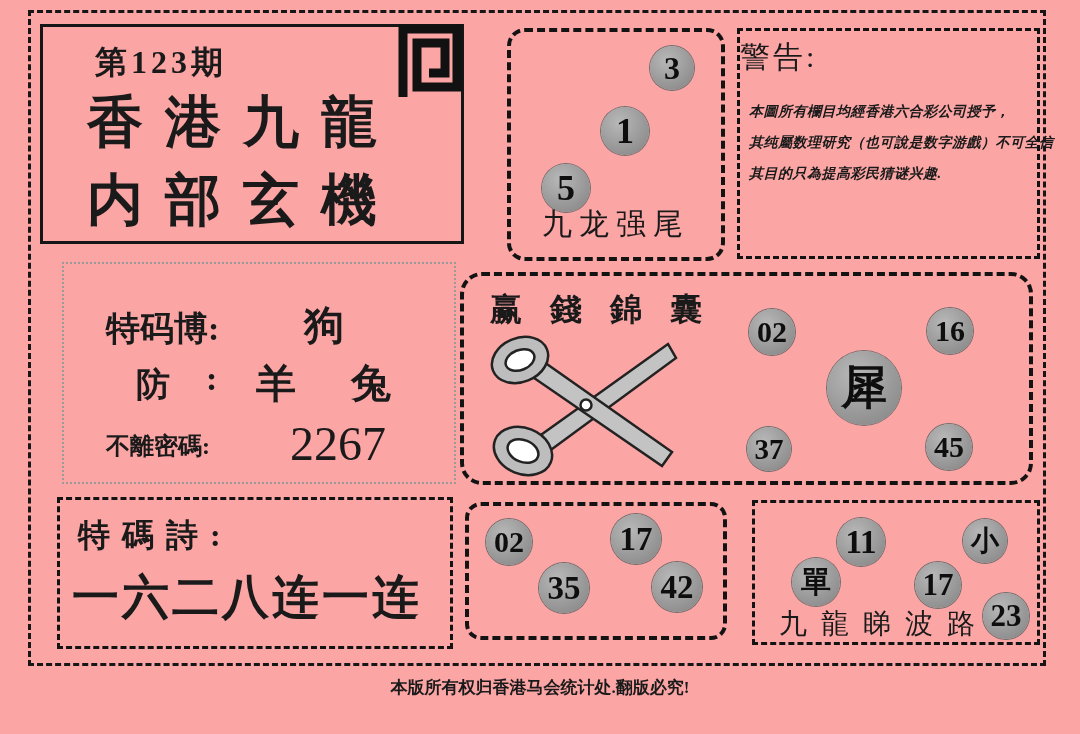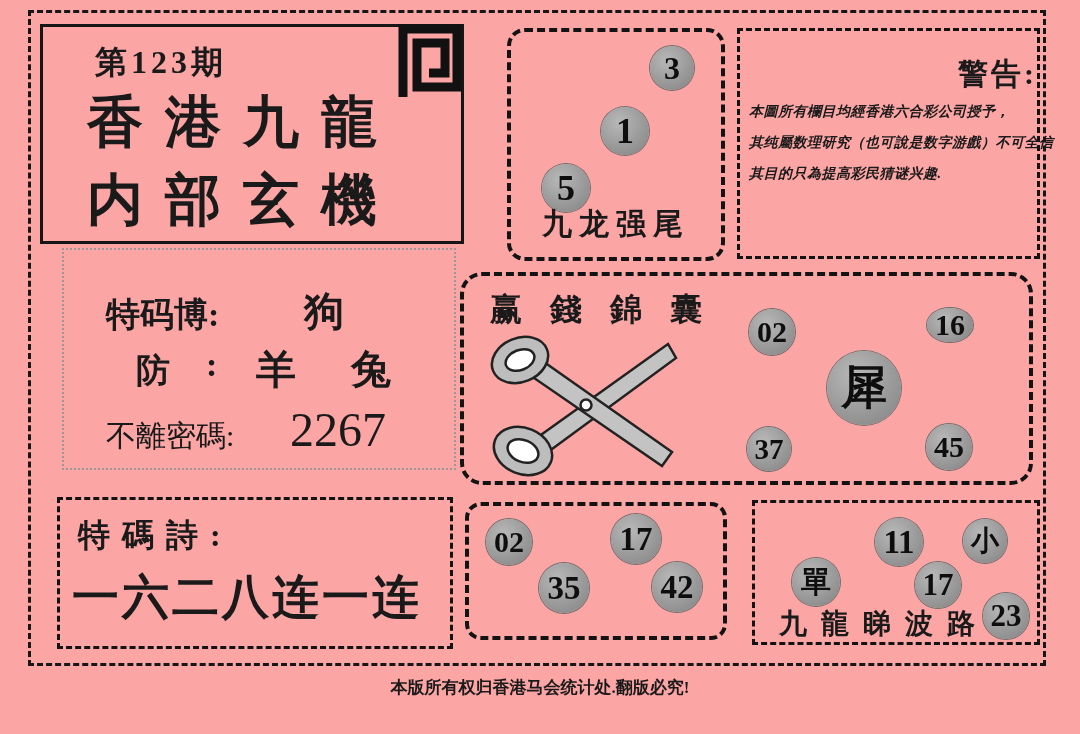--- a/index.html
+++ b/index.html
@@ -6,36 +6,36 @@
   #page{position:relative;width:1080px;height:734px;background:#fca5a5;overflow:hidden;
         font-family:"Liberation Serif",serif;color:#1a1a1a;}
   .abs{position:absolute;}
   
   #outer-frame{left:28px;top:10px;width:1012px;height:650px;border:3px dashed #161616;}
   
   .box{box-sizing:border-box;}
   #box-title{left:40px;top:24px;width:424px;height:220px;border:3px solid #161616;}
   #box-tail{left:507px;top:28px;width:218px;height:233px;border:4px dashed #131313;border-radius:18px;}
   #box-warning{left:737px;top:28px;width:303px;height:231px;border:3px dashed #131313;}
-  #box-bet{left:62px;top:248px;width:394px;height:222px;border:2px dotted #9a9a9a;}
+  #box-bet{left:62px;top:262px;width:394px;height:222px;border:2px dotted #9a9a9a;}
   #box-win{left:460px;top:272px;width:573px;height:213px;border:4px dashed #131313;border-radius:22px;}
   #box-poem{left:57px;top:497px;width:396px;height:152px;border:3px dashed #131313;}
   #box-money{left:465px;top:502px;width:262px;height:138px;border:4px dashed #131313;border-radius:16px;}
   #box-road{left:752px;top:500px;width:288px;height:145px;border:3px dashed #131313;}
   
   .issue{left:52px;top:14px;font-size:32px;font-weight:bold;letter-spacing:4px;}
   .title-line{left:44px;font-size:56px;font-weight:bold;letter-spacing:22px;white-space:nowrap;}
   
   .ball{position:absolute;border-radius:50%;
         background:radial-gradient(circle at 38% 32%, #b8b8b8 0%, #9a9a9a 55%, #828282 100%);
         color:#0e0e0e;font-weight:bold;display:flex;align-items:center;justify-content:center;
         box-shadow:0 0 0 1px #6f6f6f;}
-  .caption{position:absolute;font-weight:bold;white-space:nowrap;}
+  .caption{position:absolute;font-weight:normal;white-space:nowrap;}
   
-  .warn-title{text-align:right;margin-top:23px;font-size:30px;font-weight:bold;letter-spacing:3px;}
+  .warn-title{text-align:left;margin-top:6px;font-size:30px;font-weight:normal;letter-spacing:3px;}
   .warn-lines{position:absolute;left:9px;right:5px;top:72px;}
   .warn-lines p{margin:0 0 13px 0;font-size:14px;font-weight:bold;font-style:italic;
                 white-space:nowrap;letter-spacing:0.5px;}
   
   .bet-lab{font-size:34px;font-weight:bold;}
   .bet-val{font-size:40px;font-weight:bold;}
   
   .poem-label{left:18px;top:14px;font-size:32px;font-weight:bold;letter-spacing:12px;}
   .poem-text{left:12px;top:66px;font-size:47px;font-weight:bold;letter-spacing:3px;white-space:nowrap;}
   
@@ -75,56 +75,56 @@
     </div>
   </div>
 
   <div id="box-bet" class="abs box">
     <span class="abs bet-lab" style="left:42px;top:42px;">特码博:</span>
     <span class="abs bet-val" style="left:240px;top:34px;">狗</span>
     <span class="abs bet-lab" style="left:72px;top:98px;">防</span>
     <span class="abs bet-lab" style="left:142px;top:96px;">:</span>
     <span class="abs bet-val" style="left:192px;top:92px;">羊</span>
     <span class="abs bet-val" style="left:287px;top:92px;">兔</span>
-    <span class="abs" style="left:42px;top:166px;font-size:30px;font-weight:normal;">不離密碼:</span>
+    <span class="abs" style="left:42px;top:166px;font-size:24px;font-weight:bold;">不離密碼:</span>
     <span class="abs" style="left:226px;top:152px;font-size:48px;">2267</span>
   </div>
 
   <div id="box-win" class="abs box">
     <div class="abs win-title">赢錢錦囊</div>
     <svg class="abs" style="left:22px;top:58px;" width="200" height="145" viewBox="0 0 200 145">
       <polygon points="52,103 182,10 190,24 62,118" fill="#c3c3c3" stroke="#222" stroke-width="2.5"></polygon>
       <polygon points="58,28 186,118 176,132 48,44" fill="#c3c3c3" stroke="#222" stroke-width="2.5"></polygon>
       <ellipse cx="34" cy="26" rx="29" ry="22" fill="#bdbdbd" stroke="#222" stroke-width="2.5" transform="rotate(-22 34 26)"></ellipse>
       <ellipse cx="34" cy="26" rx="15" ry="10" fill="#ffffff" stroke="#222" stroke-width="2.5" transform="rotate(-22 34 26)"></ellipse>
       <ellipse cx="37" cy="117" rx="30" ry="23" fill="#bdbdbd" stroke="#222" stroke-width="2.5" transform="rotate(22 37 117)"></ellipse>
       <ellipse cx="37" cy="117" rx="16" ry="11" fill="#ffffff" stroke="#222" stroke-width="2.5" transform="rotate(22 37 117)"></ellipse>
       <circle cx="100" cy="71" r="5.5" fill="#fff" stroke="#222" stroke-width="2.5"></circle>
     </svg>
     <div class="ball" style="left:285px;top:33px;width:46px;height:46px;font-size:30px;">02</div>
-    <div class="ball" style="left:463px;top:32px;width:46px;height:34px;font-size:30px;">16</div>
+    <div class="ball" style="left:463px;top:32px;width:46px;height:46px;font-size:30px;">16</div>
     <div class="ball" style="left:363px;top:75px;width:74px;height:74px;font-size:46px;">犀</div>
     <div class="ball" style="left:283px;top:151px;width:44px;height:44px;font-size:29px;">37</div>
     <div class="ball" style="left:462px;top:148px;width:46px;height:46px;font-size:30px;">45</div>
   </div>
 
   <div id="box-poem" class="abs box">
     <div class="abs poem-label">特碼詩:</div>
     <div class="abs poem-text">一六二八连一连</div>
   </div>
 
   <div id="box-money" class="abs box">
     <div class="ball" style="left:17px;top:13px;width:46px;height:46px;font-size:30px;">02</div>
     <div class="ball" style="left:142px;top:8px;width:50px;height:50px;font-size:33px;">17</div>
     <div class="ball" style="left:70px;top:57px;width:50px;height:50px;font-size:33px;text-align:right;">35</div>
     <div class="ball" style="left:183px;top:56px;width:50px;height:50px;font-size:33px;">42</div>
   </div>
 
   <div id="box-road" class="abs box">
-    <div class="ball" style="left:82px;top:15px;width:48px;height:48px;font-size:33px;margin-left:38px;">11</div>
+    <div class="ball" style="left:82px;top:15px;width:48px;height:48px;font-size:33px;">11</div>
     <div class="ball" style="left:208px;top:16px;width:44px;height:44px;font-size:28px;">小</div>
     <div class="ball" style="left:37px;top:55px;width:48px;height:48px;font-size:30px;">單</div>
     <div class="ball" style="left:160px;top:59px;width:46px;height:46px;font-size:31px;">17</div>
     <div class="ball" style="left:228px;top:90px;width:46px;height:46px;font-size:31px;">23</div>
     <div class="caption" style="left:24px;top:102px;font-size:28px;letter-spacing:14px;">九龍睇波路</div>
   </div>
 
   <div id="footer" class="abs">本版所有权归香港马会统计处.翻版必究!</div>
 
 </div>

